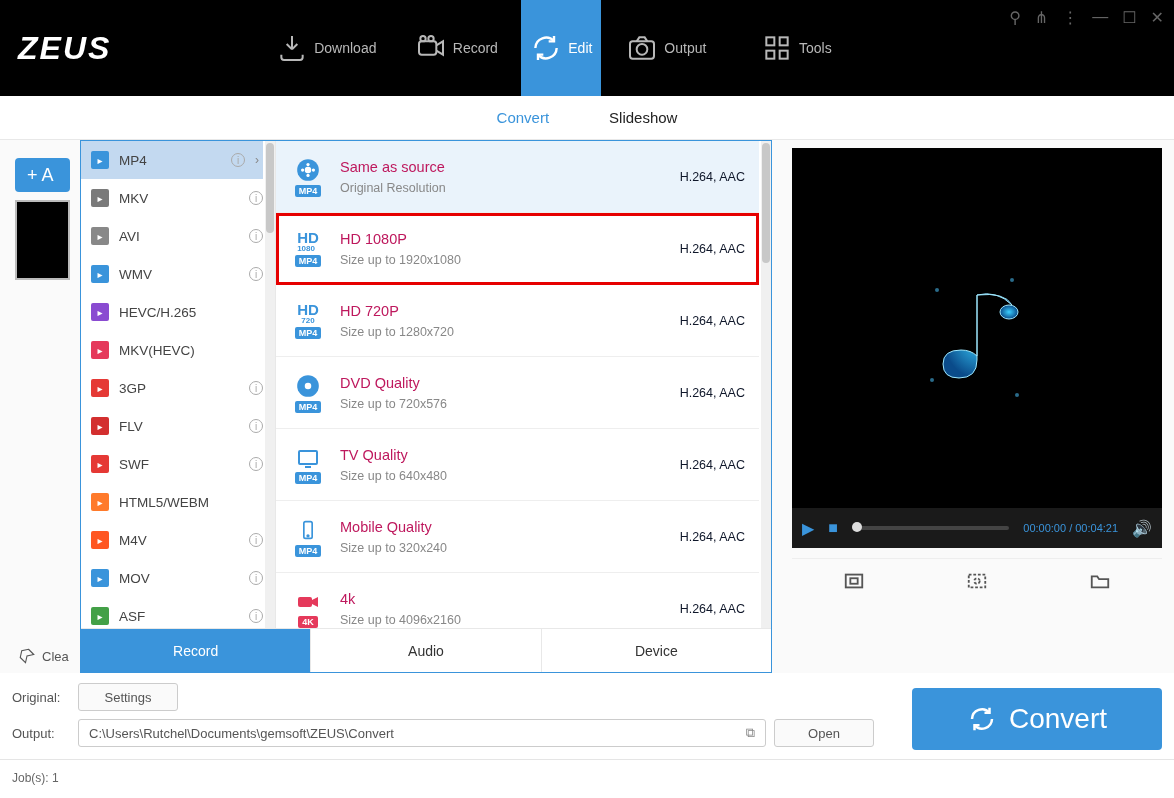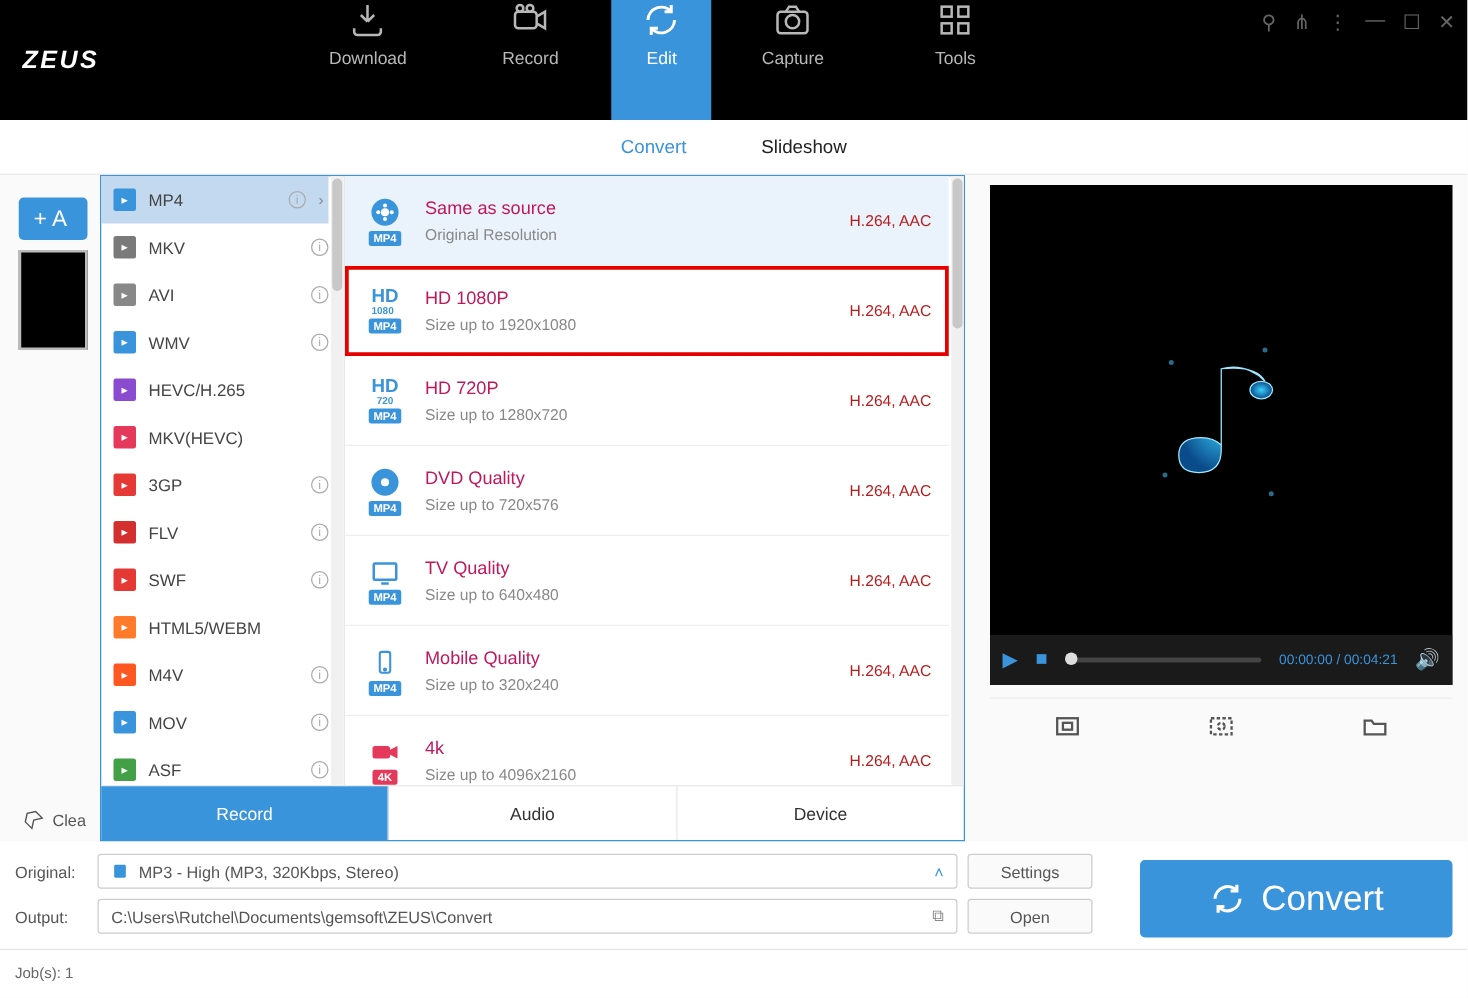--- a/index.html
+++ b/index.html
@@ -1,22 +1,22 @@
 <!DOCTYPE html>
 <html><head>
 <meta charset="utf-8">
 <style>
 * { margin: 0; padding: 0; box-sizing: border-box; font-family: "Segoe UI", Arial, sans-serif; }
 body { width: 1174px; height: 798px; background: #fff; overflow: hidden; position: relative; }
 
 
 .header { height: 96px; background: #000; display: flex; align-items: center; position: relative; }
-.logo { color: #fff; font-size: 20px; font-weight: 900; letter-spacing: 2px; margin-left: 18px; font-style: italic; font-family: Arial Black, sans-serif; text-align: right; }
+.logo { color: #fff; font-size: 32px; font-weight: 900; letter-spacing: 2px; margin-left: 18px; font-style: italic; font-family: Arial Black, sans-serif; text-align: right; }
 .topnav { display: flex; margin-left: 150px; height: 100%; }
-.topnav-item { width: 130px; display: flex; flex-direction: column; align-items: center; justify-content: flex-start; color: #b8b8b8; cursor: pointer; gap: 6px; font-size: 14px; }
+.topnav-item { width: 130px; display: flex; flex-direction: row; align-items: center; justify-content: center; color: #b8b8b8; cursor: pointer; gap: 6px; font-size: 14px; }
 .topnav-item.edit { background: #3a94db; color: #fff; width: 80px; }
 .topnav-item svg { width: 32px; height: 32px; }
 .win-controls { position: absolute; right: 10px; top: 8px; display: flex; gap: 14px; color: #666; font-size: 16px; }
 .win-controls span { cursor: pointer; }
 
 
 .subnav { height: 44px; display: flex; align-items: center; justify-content: center; gap: 60px; border-bottom: 1px solid #e8e8e8; font-size: 15px; }
 .subnav .convert { color: #3a94db; cursor: pointer; }
 .subnav .slideshow { color: #222; cursor: pointer; }
 
@@ -44,21 +44,21 @@
 .qual-list { padding-right: 12px; }
 .qual-item { height: 72px; border-bottom: 1px solid #eee; display: flex; align-items: center; padding: 0 14px; gap: 14px; cursor: pointer; position: relative; }
 .qual-item.first { background: #eaf3fb; }
 .qual-item.highlight { outline: 3px solid #e60000; outline-offset: -3px; }
 .q-icon { width: 36px; height: 40px; display: flex; flex-direction: column; align-items: center; justify-content: center; }
 .mp4-badge { background: #3a94db; color: #fff; font-size: 9px; font-weight: bold; padding: 1px 4px; border-radius: 2px; margin-top: 2px; }
 .q-icon-4k .mp4-badge { background: #e5395b; }
 .q-text { flex: 1; }
 .q-title { font-size: 14.5px; color: #be185d; margin-bottom: 6px; }
 .q-sub { font-size: 12.5px; color: #888; }
-.q-codec { font-size: 12.5px; color: #b91c1c; }
+.q-codec { font-size: 12.5px; color: #0f172a; }
 
 .dd-tabs { height: 44px; display: flex; border-top: 1px solid #e8e8e8; }
 .dd-tab { flex: 1; display: flex; align-items: center; justify-content: center; font-size: 14px; cursor: pointer; border-right: 1px solid #e8e8e8; color: #333; }
 .dd-tab:last-child { border-right: none; }
 .dd-tab.active { background: #3a94db; color: #fff; }
 
 
 .preview { position: absolute; right: 12px; top: 8px; width: 370px; height: 400px; background: #000; overflow: hidden; }
 .note-img { position: absolute; left: 50%; top: 50%; transform: translate(-50%,-55%); }
 .preview-bar { position: absolute; left: 0; right: 0; bottom: 0; height: 40px; background: #1a1a1a; display: flex; align-items: center; padding: 0 10px; gap: 14px; }
@@ -114,21 +114,21 @@
           <path d="M18 3v4h-4M6 21v-4h4"></path>
         </svg>
         <span>Edit</span>
       </div>
       <div class="topnav-item">
         <svg viewBox="0 0 24 24" fill="none" stroke="currentColor" stroke-width="1.5">
           <rect x="3" y="7" width="18" height="13" rx="2"></rect>
           <circle cx="12" cy="13" r="4"></circle>
           <path d="M8 7l2-3h4l2 3"></path>
         </svg>
-        <span>Capture</span>
+        <span>Output</span>
       </div>
       <div class="topnav-item">
         <svg viewBox="0 0 24 24" fill="none" stroke="currentColor" stroke-width="1.5">
           <rect x="4" y="4" width="6" height="6"></rect>
           <rect x="14" y="4" width="6" height="6"></rect>
           <rect x="4" y="14" width="6" height="6"></rect>
           <rect x="14" y="14" width="6" height="6"></rect>
         </svg>
         <span>Tools</span>
       </div>
@@ -379,27 +379,20 @@
     <svg width="18" height="18" viewBox="0 0 24 24" fill="none" stroke="#555" stroke-width="1.5">
         <path d="M14 3l7 7-9 2-2 9-7-7 2-9z"></path>
       </svg>
     <span>Clea</span>
   </div>
 </div>
 
 <div class="bottom">
   <div class="row">
     <div class="row-label">Original:</div>
-    <div class="row-field">
-      <svg width="14" height="14" viewBox="0 0 24 24" fill="#3a94db">
-          <rect x="4" y="3" width="16" height="18" rx="2"></rect>
-        </svg>
-      <span>MP3 - High (MP3, 320Kbps, Stereo)</span>
-      <span class="caret">˄</span>
-    </div>
     <div class="side-btn">Settings</div>
   </div>
   <div class="row">
     <div class="row-label">Output:</div>
     <div class="row-field">
       <span>C:\Users\Rutchel\Documents\gemsoft\ZEUS\Convert</span>
       <span class="caret" style="color:#888">⧉</span>
     </div>
     <div class="side-btn">Open</div>
   </div>

